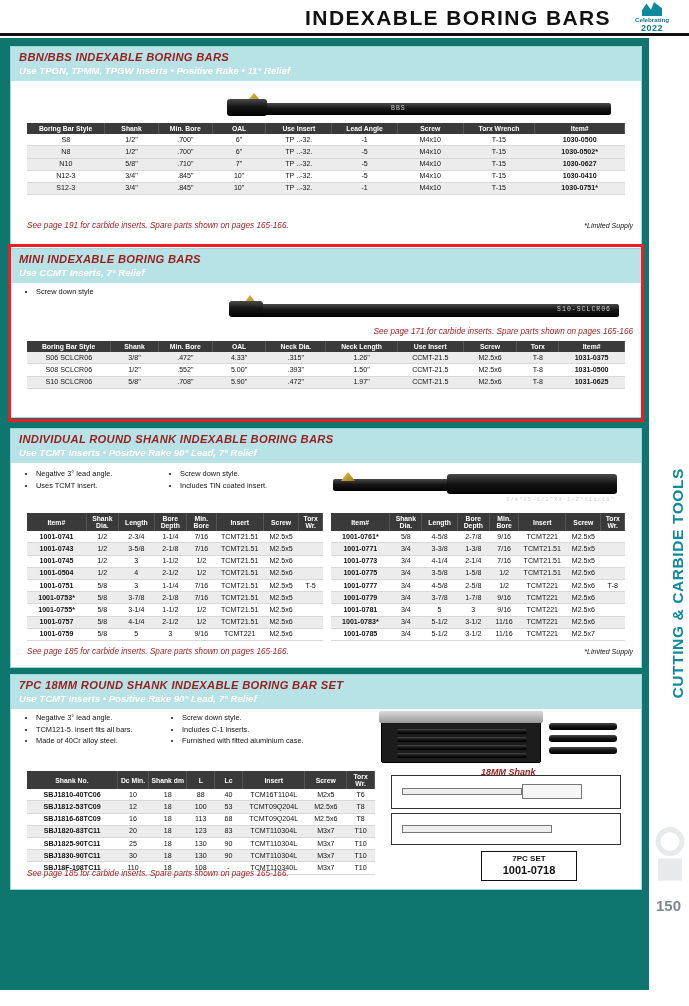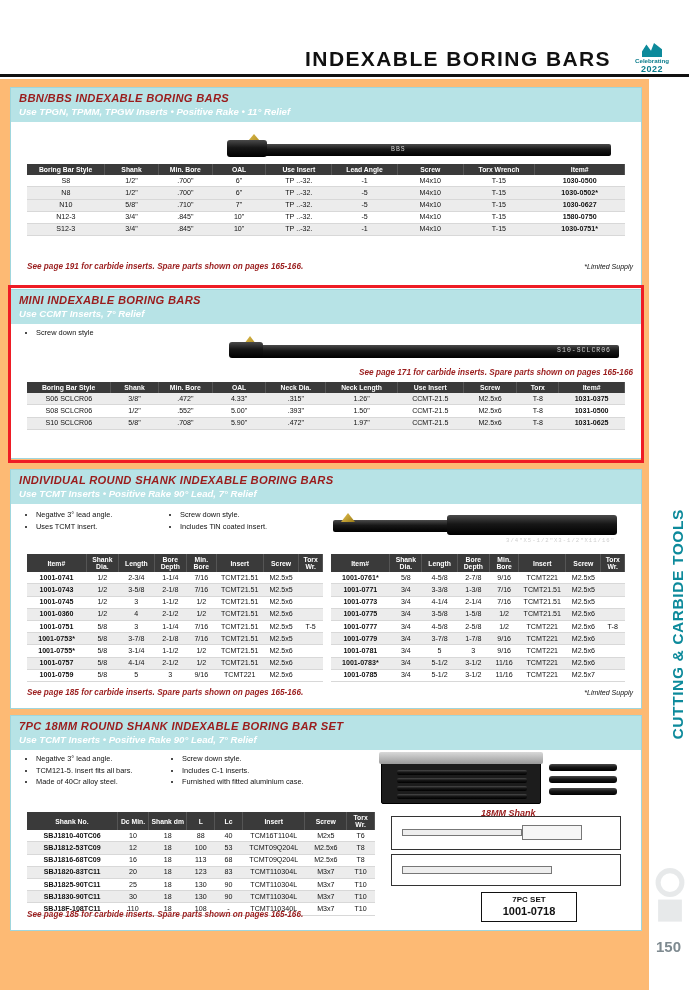--- a/index.html
+++ b/index.html
@@ -7,22 +7,21 @@
   body {
     width: 689px; height: 1006px;
     background: #ffffff;
     font-family: "Liberation Sans", sans-serif;
     color: #111;
     position: relative;
     overflow: hidden;
   }
   .page {
     position: absolute; inset: 0;
-    background: #fdba74;
-    margin-top: 41px;
+    background: #0f766e;
   }
   
   .page-header {
     position: absolute; left:0; top:0; width:689px; height:38px;
     background: #ffffff;
   }
   .header-title {
     position:absolute; right:78px; top:6px;
     font-size:21px; font-weight:bold; letter-spacing:1.4px;
     color:#111; font-family:"Liberation Sans", sans-serif;
@@ -79,21 +78,21 @@
     color:#9a1c1c; font-size:11.2px; font-weight:bold; letter-spacing:.3px;
     font-style: italic;
   }
   .sec-sub {
     color:#ffffff; font-size:9.6px; font-weight:bold; margin-top:2px;
     font-style: italic;
   }
   .sec-body { position:relative; padding:6px 8px 4px 8px; }
 
   .note-red {
-    color:#9a1c1c; font-size:8.2px; font-weight:bold; font-style:italic;
+    color:#9a1c1c; font-size:8.2px; font-weight:normal; font-style:italic;
   }
   .note-right {
     position:absolute; right:8px; font-size:7px; font-style:italic; color:#111;
   }
 
   
   table.spec {
     border-collapse:collapse; width:100%;
     font-size:7.2px;
   }
@@ -243,21 +242,21 @@
           </tr>
           <tr>
             <td>N12-3</td>
             <td>3/4"</td>
             <td>.845"</td>
             <td>10"</td>
             <td>TP ..-32.</td>
             <td>-5</td>
             <td>M4x10</td>
             <td>T-15</td>
-            <td class="item">1580-0750</td>
+            <td class="item">1030-0410</td>
           </tr>
           <tr class="alt">
             <td>S12-3</td>
             <td>3/4"</td>
             <td>.845"</td>
             <td>10"</td>
             <td>TP ..-32.</td>
             <td>-1</td>
             <td>M4x10</td>
             <td>T-15</td>
@@ -411,21 +410,21 @@
             <td class="item">1001-0745</td>
             <td>1/2</td>
             <td>3</td>
             <td>1-1/2</td>
             <td>1/2</td>
             <td>TCMT21.51</td>
             <td>M2.5x6</td>
             <td></td>
           </tr>
           <tr class="alt">
-            <td class="item">1001-0360</td>
+            <td class="item">1001-0504</td>
             <td>1/2</td>
             <td>4</td>
             <td>2-1/2</td>
             <td>1/2</td>
             <td>TCMT21.51</td>
             <td>M2.5x6</td>
             <td></td>
           </tr>
           <tr>
             <td class="item">1001-0751</td>

